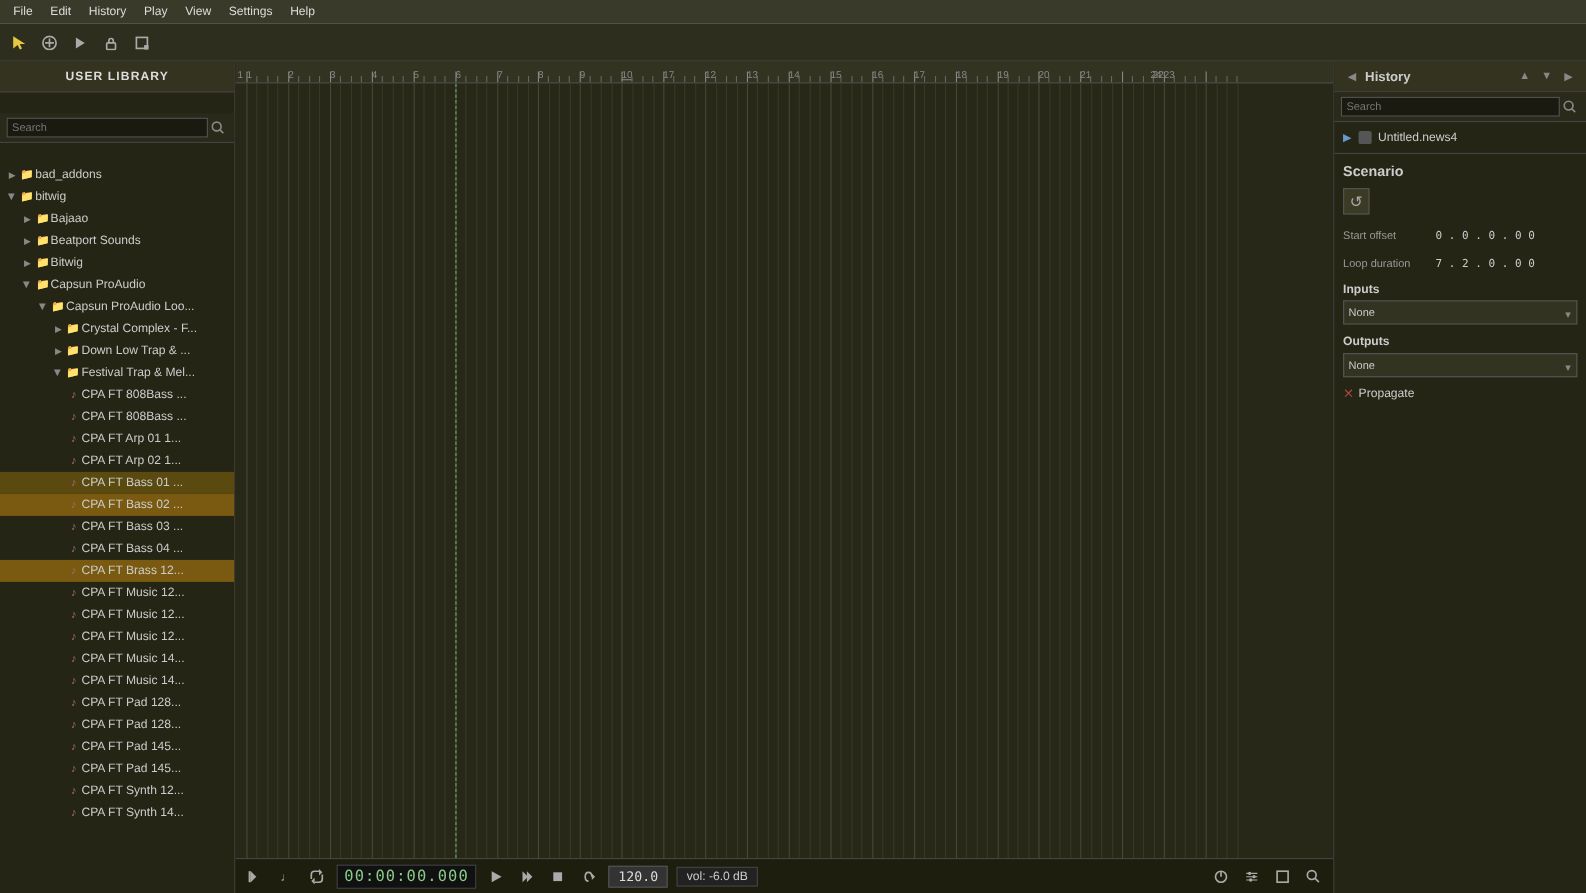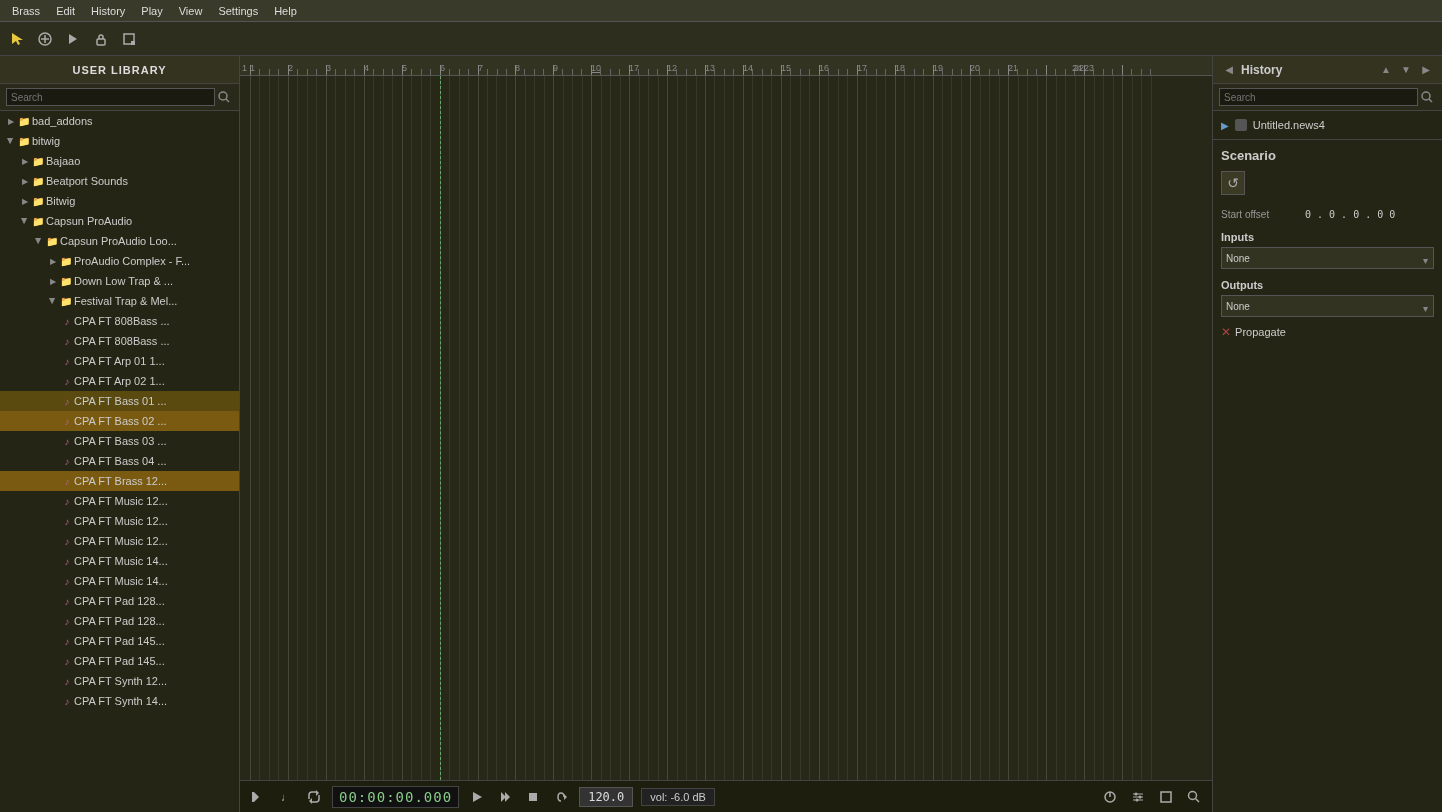--- a/index.html
+++ b/index.html
@@ -58,26 +58,27 @@
 
     
     #main-layout {
       display: flex;
       flex: 1;
       overflow: hidden;
     }
 
     
     #left-panel {
-      width: 240px;
+      width: 214px;
       background: #252515;
       border-right: 1px solid #444;
       display: flex;
       flex-direction: column;
       flex-shrink: 0;
+      gap: 19px;
     }
 
     #user-library-header {
       height: 28px;
       background: #333320;
       display: flex;
       align-items: center;
       justify-content: center;
       border-bottom: 1px solid #444;
       font-size: 11px;
@@ -493,21 +494,21 @@
 
     
     #tree-container::-webkit-scrollbar { width: 8px; }
     #tree-container::-webkit-scrollbar-track { background: #1a1a10; }
     #tree-container::-webkit-scrollbar-thumb { background: #4a4a35; border-radius: 2px; }
   </style>
 </head>
 <body>
 
 <div id="menu-bar">
-  <span class="menu-item">Brass</span>
+  <span class="menu-item">File</span>
   <span class="menu-item">Edit</span>
   <span class="menu-item">History</span>
   <span class="menu-item">Play</span>
   <span class="menu-item">View</span>
   <span class="menu-item">Settings</span>
   <span class="menu-item">Help</span>
 </div>
 
 <div id="toolbar">
   <div class="toolbar-btn active" title="Select">
@@ -597,21 +598,21 @@
 
       <div class="tree-item" style="padding-left:32px;">
         <span class="tree-arrow open">▶</span>
         <span class="tree-icon folder">📁</span>
         <span class="tree-label">Capsun ProAudio Loo...</span>
       </div>
 
       <div class="tree-item" style="padding-left:46px;">
         <span class="tree-arrow">▶</span>
         <span class="tree-icon folder">📁</span>
-        <span class="tree-label">ProAudio Complex - F...</span>
+        <span class="tree-label">Crystal Complex - F...</span>
       </div>
 
       <div class="tree-item" style="padding-left:46px;">
         <span class="tree-arrow">▶</span>
         <span class="tree-icon folder">📁</span>
         <span class="tree-label">Down Low Trap &amp; ...</span>
       </div>
 
       <div class="tree-item" style="padding-left:46px;">
         <span class="tree-arrow open">▶</span>
@@ -1055,20 +1056,24 @@
 
       <div class="scenario-loop-btn">
         ↺
       </div>
 
       <div class="scenario-row">
         <span class="scenario-label">Start offset</span>
         <span class="scenario-value">0 . 0 . 0 . 0 0</span>
       </div>
 
+      <div class="scenario-row">
+        <span class="scenario-label">Loop duration</span>
+        <span class="scenario-value">7 . 2 . 0 . 0 0</span>
+      </div>
 
       <div class="scenario-section-title">Inputs</div>
       <div class="select-wrapper">
         <select class="scenario-select">
           <option>None</option>
         </select>
       </div>
 
       <div class="scenario-section-title">Outputs</div>
       <div class="select-wrapper">

